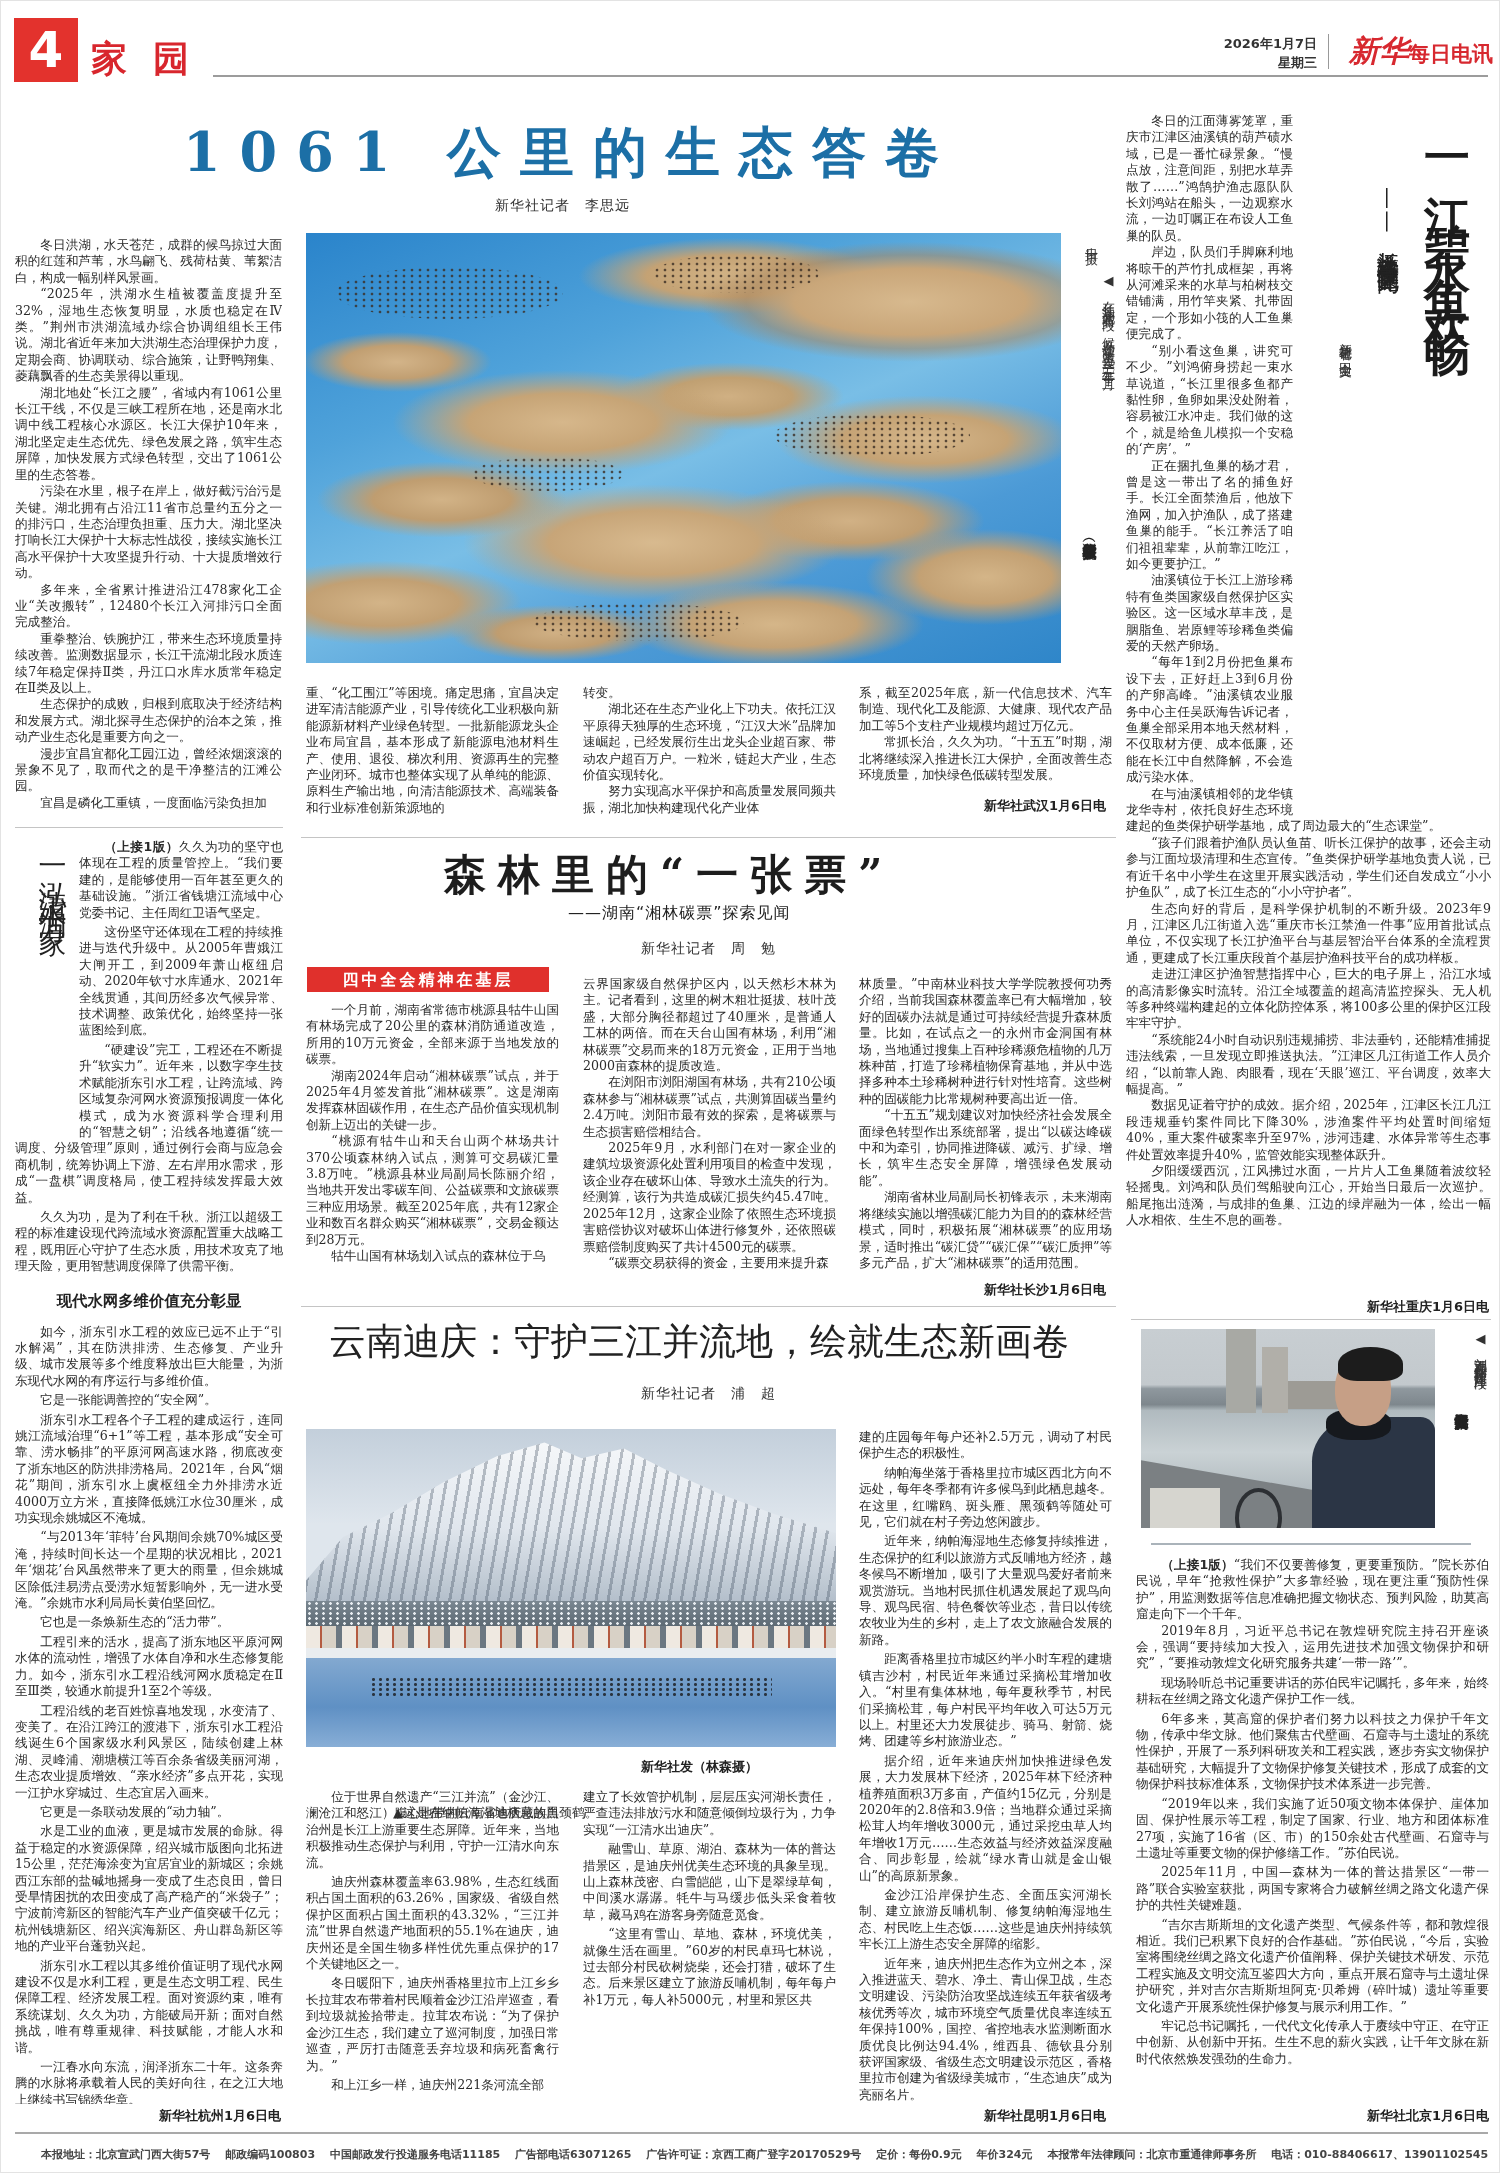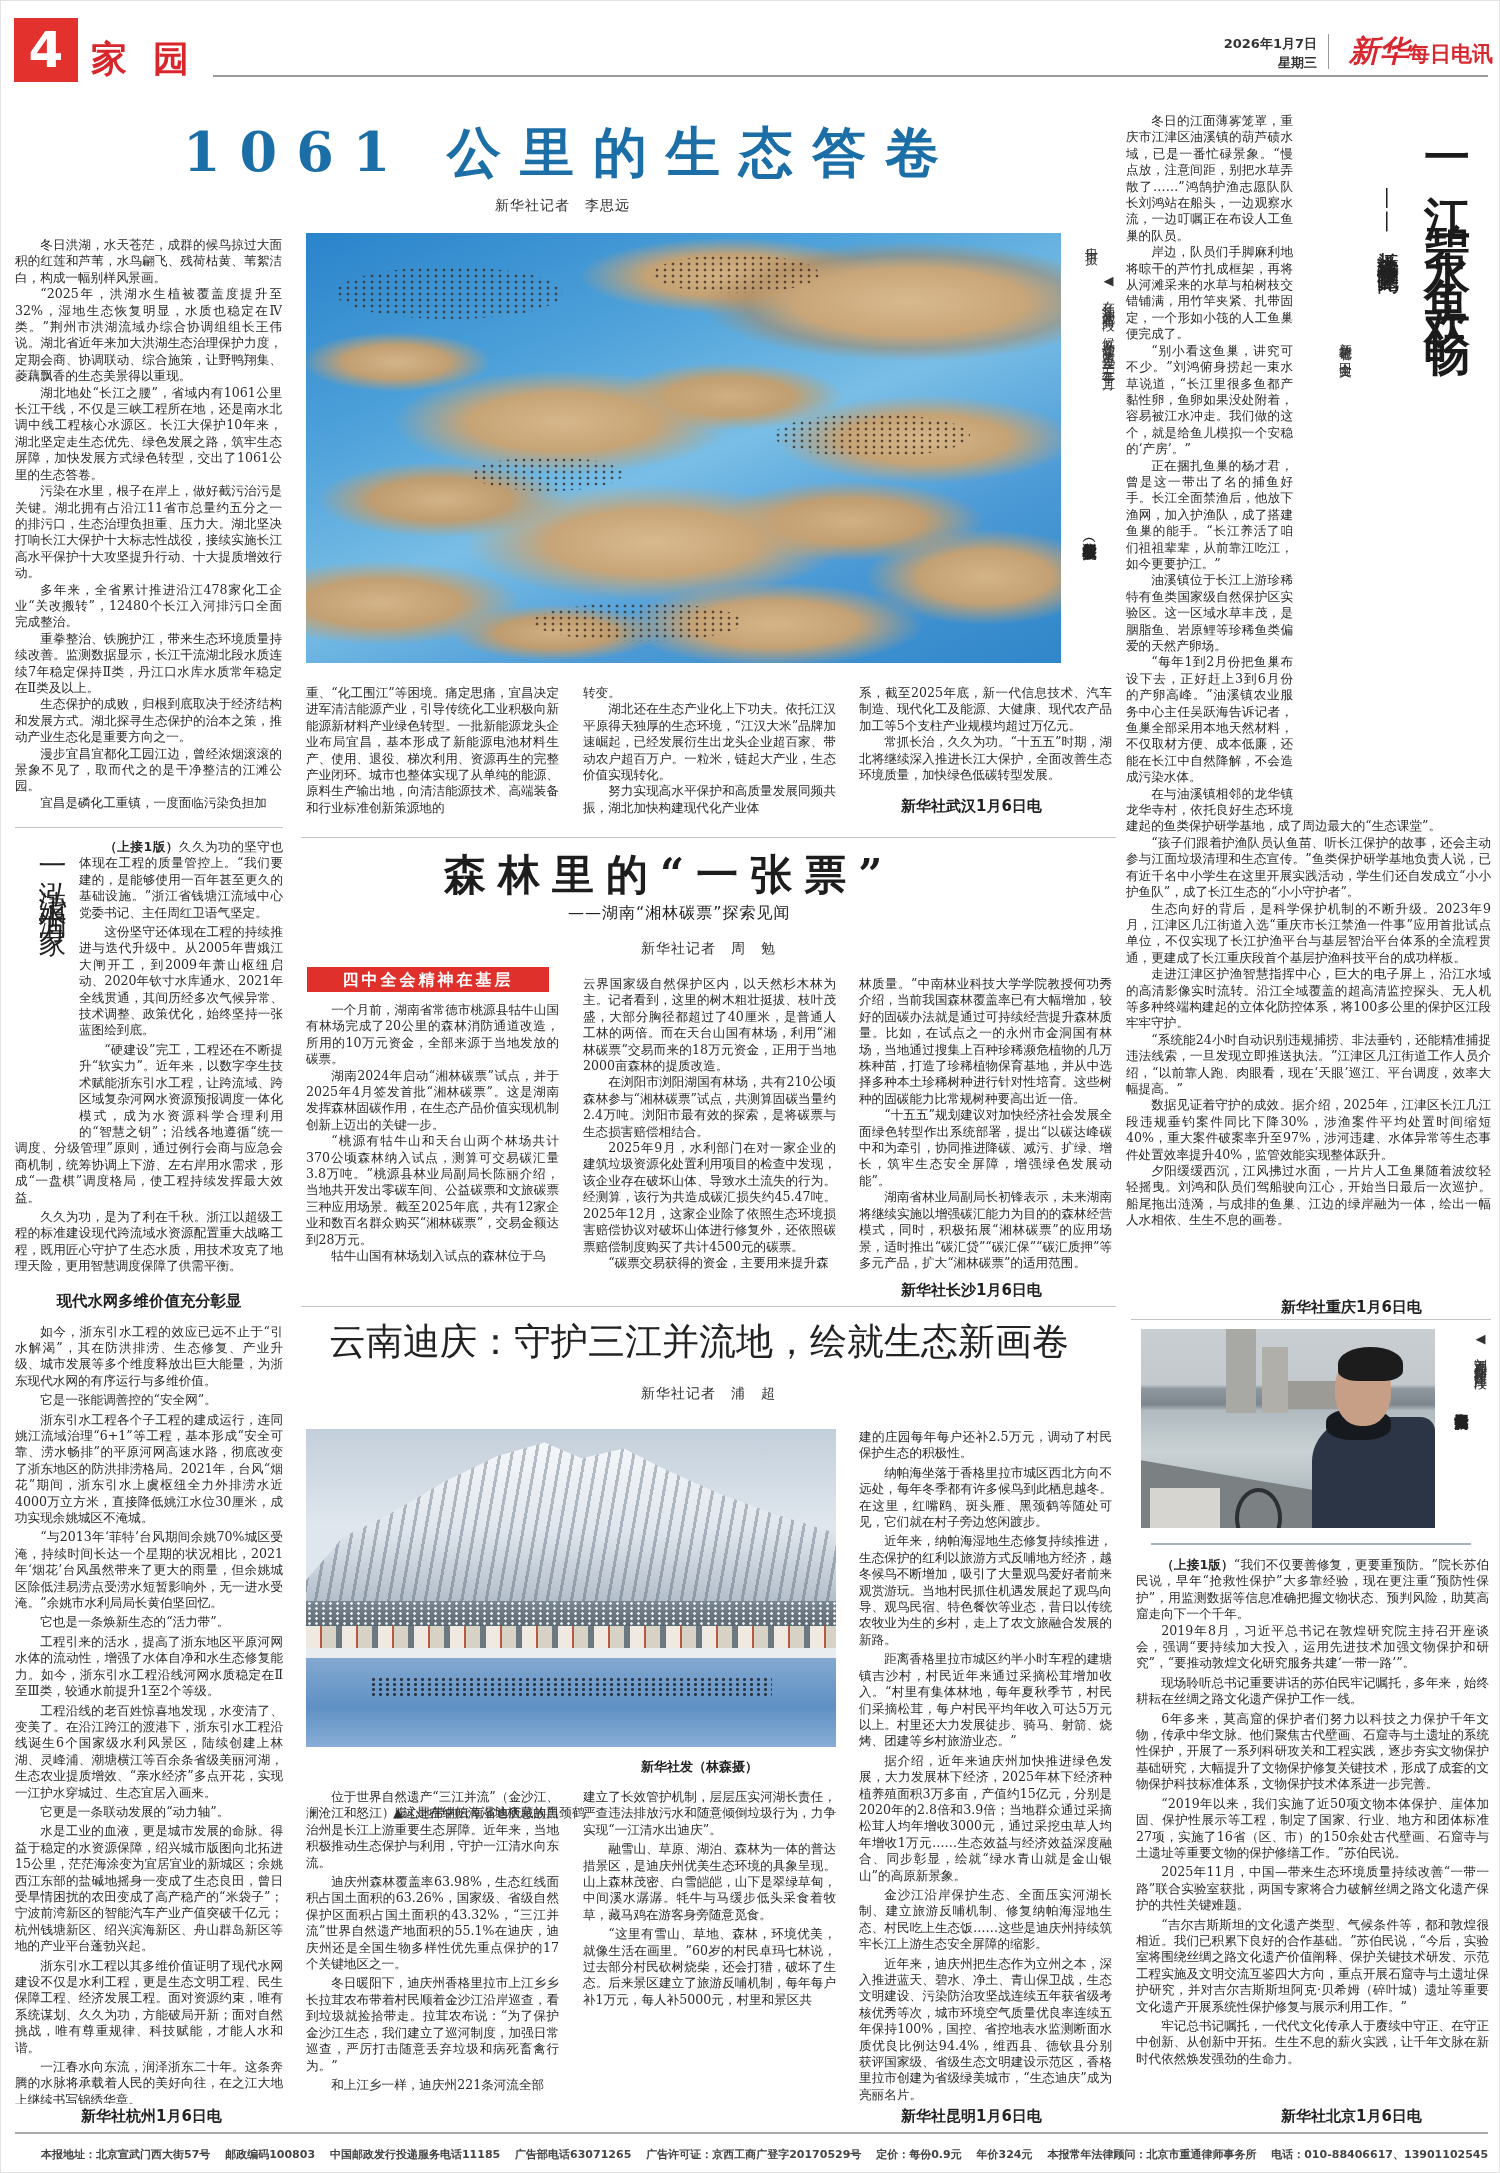--- a/index.html
+++ b/index.html
@@ -5,21 +5,21 @@
 *{margin:0;padding:0;box-sizing:border-box;}
 html,body{width:1500px;height:2173px;background:#fff;}
 body{position:relative;overflow:hidden;font-family:"DejaVu Serif","Liberation Serif",serif;color:#2a2a2a;}
 .page{position:absolute;left:0;top:0;width:1500px;height:2173px;border:1px solid #e3e3e3;}
 .abs{position:absolute;}
 .col{position:absolute;overflow:hidden;}
 .para{font-size:12.6px;line-height:16.4px;text-indent:2em;text-align:justify;}
 .para.cont{text-indent:0;}
 .spaced .para{margin-bottom:3px;}
 .lead{font-family:"DejaVu Sans","Liberation Sans",sans-serif;font-weight:bold;}
-.dateline{position:absolute;font-family:"DejaVu Sans","Liberation Sans",sans-serif;font-weight:bold;font-size:15px;color:#222;white-space:nowrap;}
+.dateline{position:absolute;font-family:"DejaVu Sans","Liberation Sans",sans-serif;font-weight:bold;font-size:13px;color:#222;text-align:right;white-space:nowrap;}
 .byline{position:absolute;font-size:14px;color:#333;letter-spacing:1px;white-space:nowrap;}
 .vt{writing-mode:vertical-rl;white-space:nowrap;}
 .rule{position:absolute;background:#c4c4c4;height:1px;}
 
 
 .pg-num{left:13px;top:17px;width:64px;height:64px;background:#e3322d;color:#fff;font-family:"DejaVu Sans",sans-serif;font-weight:bold;font-size:50px;line-height:64px;text-align:center;}
 .sec-name{left:90px;top:34px;font-size:36px;color:#d8262d;letter-spacing:26px;font-weight:bold;font-family:"DejaVu Serif",serif;}
 .hdr-rule{left:212px;top:74px;width:1275px;height:2px;background:#9c9c9c;}
 .hdr-date{left:1190px;top:33px;width:126px;text-align:right;font-family:"DejaVu Sans",sans-serif;font-weight:bold;font-size:13px;line-height:19px;color:#333;}
 .hdr-bar{left:1327px;top:33px;width:1px;height:35px;background:#999;}
@@ -288,21 +288,21 @@
 
   <div class="rule" style="left:1150px;top:1542px;width:320px;height:2px;background:#aab3ba;"></div>
 
   <div class="col mogao">
     <p class="para"><span class="lead">（上接1版）</span><span>“我们不仅要善修复，更要重预防。”院长苏伯民说，早年“抢救性保护”大多靠经验，现在更注重“预防性保护”，用监测数据等信息准确把握文物状态、预判风险，助莫高窟走向下一个千年。</span></p>
     <div class="spaced">
         <p class="para">2019年8月，习近平总书记在敦煌研究院主持召开座谈会，强调“要持续加大投入，运用先进技术加强文物保护和研究”，“要推动敦煌文化研究服务共建‘一带一路’”。</p>
         <p class="para">现场聆听总书记重要讲话的苏伯民牢记嘱托，多年来，始终耕耘在丝绸之路文化遗产保护工作一线。</p>
         <p class="para">6年多来，莫高窟的保护者们努力以科技之力保护千年文物，传承中华文脉。他们聚焦古代壁画、石窟寺与土遗址的系统性保护，开展了一系列科研攻关和工程实践，逐步夯实文物保护基础研究，大幅提升了文物保护修复关键技术，形成了成套的文物保护科技标准体系，文物保护技术体系进一步完善。</p>
         <p class="para">“2019年以来，我们实施了近50项文物本体保护、崖体加固、保护性展示等工程，制定了国家、行业、地方和团体标准27项，实施了16省（区、市）的150余处古代壁画、石窟寺与土遗址等重要文物的保护修缮工作。”苏伯民说。</p>
-        <p class="para">2025年11月，中国—带来生态环境质量持续改善“一带一路”联合实验室获批，两国专家将合力破解丝绸之路文化遗产保护的共性关键难题。</p>
+        <p class="para">2025年11月，中国—森林为一体的普达措景区“一带一路”联合实验室获批，两国专家将合力破解丝绸之路文化遗产保护的共性关键难题。</p>
         <p class="para">“吉尔吉斯斯坦的文化遗产类型、气候条件等，都和敦煌很相近。我们已积累下良好的合作基础。”苏伯民说，“今后，实验室将围绕丝绸之路文化遗产价值阐释、保护关键技术研发、示范工程实施及文明交流互鉴四大方向，重点开展石窟寺与土遗址保护研究，并对吉尔吉斯斯坦阿克·贝希姆（碎叶城）遗址等重要文化遗产开展系统性保护修复与展示利用工作。”</p>
         <p class="para">牢记总书记嘱托，一代代文化传承人于赓续中守正、在守正中创新、从创新中开拓。生生不息的薪火实践，让千年文脉在新时代依然焕发强劲的生命力。</p>
       </div>
   </div>
   <div class="dateline" style="left:1280px;top:2106px;width:208px;">新华社北京1月6日电</div>
 
   <div class="rule" style="left:14px;top:2131px;width:1473px;height:2px;background:#a9a9a9;"></div>
   <div class="abs footer">
     <span>本报地址：北京宣武门西大街57号</span>
     <span>邮政编码100803</span>

